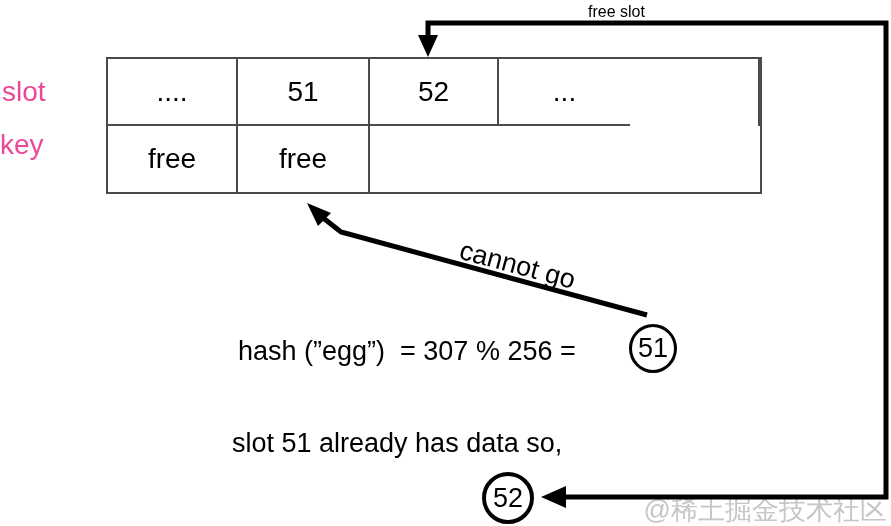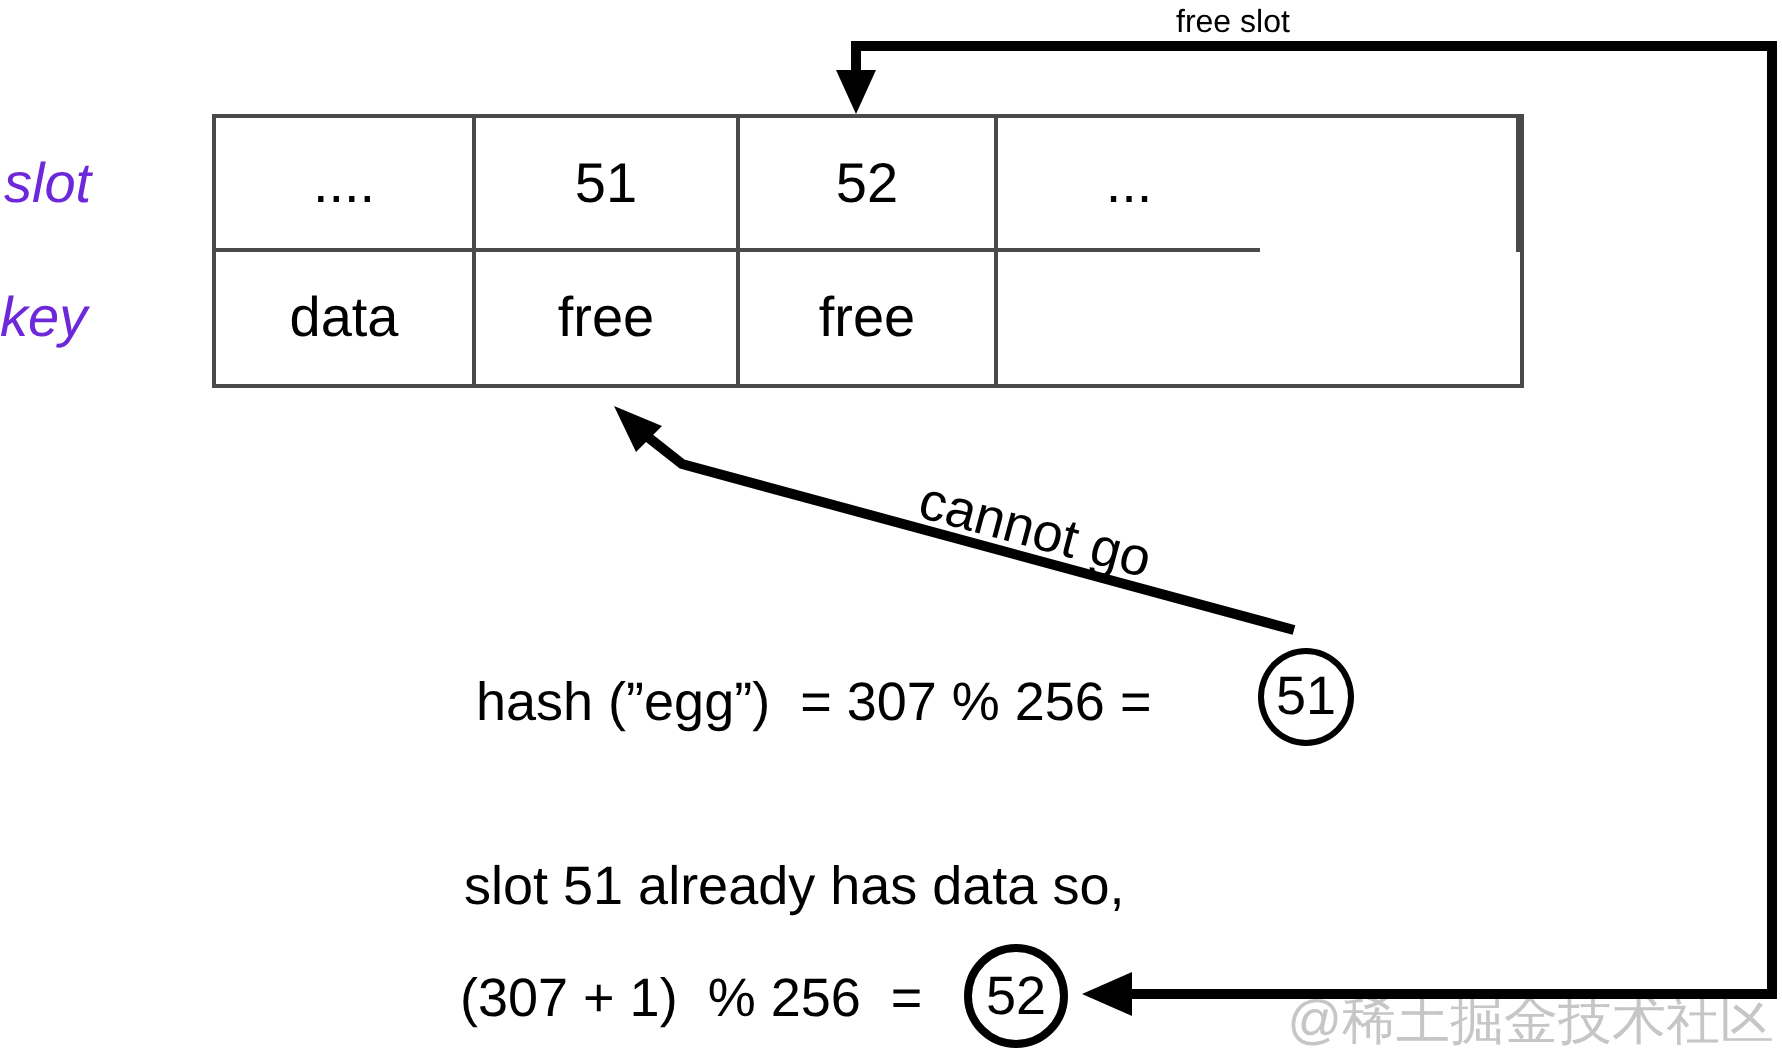--- a/index.html
+++ b/index.html
@@ -2,23 +2,23 @@
 <html><head>
 <meta charset="utf-8">
 <style>
   html,body{margin:0;padding:0;background:#fff;}
   .canvas{
     position:relative;width:891px;height:526px;background:#ffffff;overflow:hidden;
     font-family:"Liberation Sans","DejaVu Sans",sans-serif;color:#000;
   }
   .abs{position:absolute;}
   
-  .row-label{font-size:28px;line-height:28px;color:#6d28d9;font-style:italic;}
+  .row-label{font-size:28px;line-height:28px;color:#ec4899;}
   #label-slot{left:2px;top:78px;}
-  #label-key{left:0px;top:145px;}
+  #label-key{left:0px;top:131px;}
   
   .htable{
     left:106px;top:57px;width:656px;height:137px;box-sizing:border-box;
     border:2px solid #4a4a4a;display:grid;
     grid-template-columns:130px 132px 129px 131px 1fr;
     grid-template-rows:67px 1fr;background:#fff;
   }
   .cell{
     box-sizing:border-box;display:flex;align-items:center;justify-content:center;
     font-size:28px;border-right:2px solid #4a4a4a;border-bottom:2px solid #4a4a4a;
@@ -56,33 +56,31 @@
 
   <div class="abs row-label" id="label-slot">slot</div>
   <div class="abs row-label" id="label-key">key</div>
 
   <div class="abs htable">
     <div class="cell">....</div>
     <div class="cell">51</div>
     <div class="cell">52</div>
     <div class="cell last-col">...</div>
     <div class="cell row2"></div>
-    <div class="cell row2">data</div>
     <div class="cell row2">free</div>
     <div class="cell row2">free</div>
     <div class="cell row2 last-col"></div>
   </div>
 
   <div class="abs free-slot">free slot</div>
 
   <div class="abs cannot-go">cannot go</div>
 
   <div class="abs eq" id="eq-hash">hash (”egg”)  = 307 % 256 =</div>
   <div class="abs eq" id="eq-explain">slot 51 already has data so,</div>
-  <div class="abs eq" id="eq-probe">(307 + 1)  % 256  =</div>
 
   <div class="abs result-circle" id="circle-51">
     <span>51</span>
   </div>
   <div class="abs result-circle" id="circle-52">
     <span>52</span>
   </div>
 
   <div class="abs watermark">@稀土掘金技术社区</div>
 

